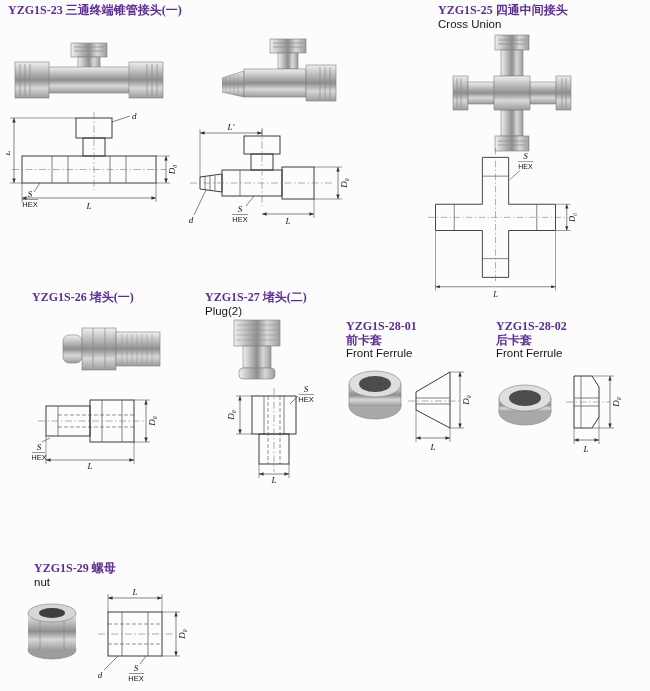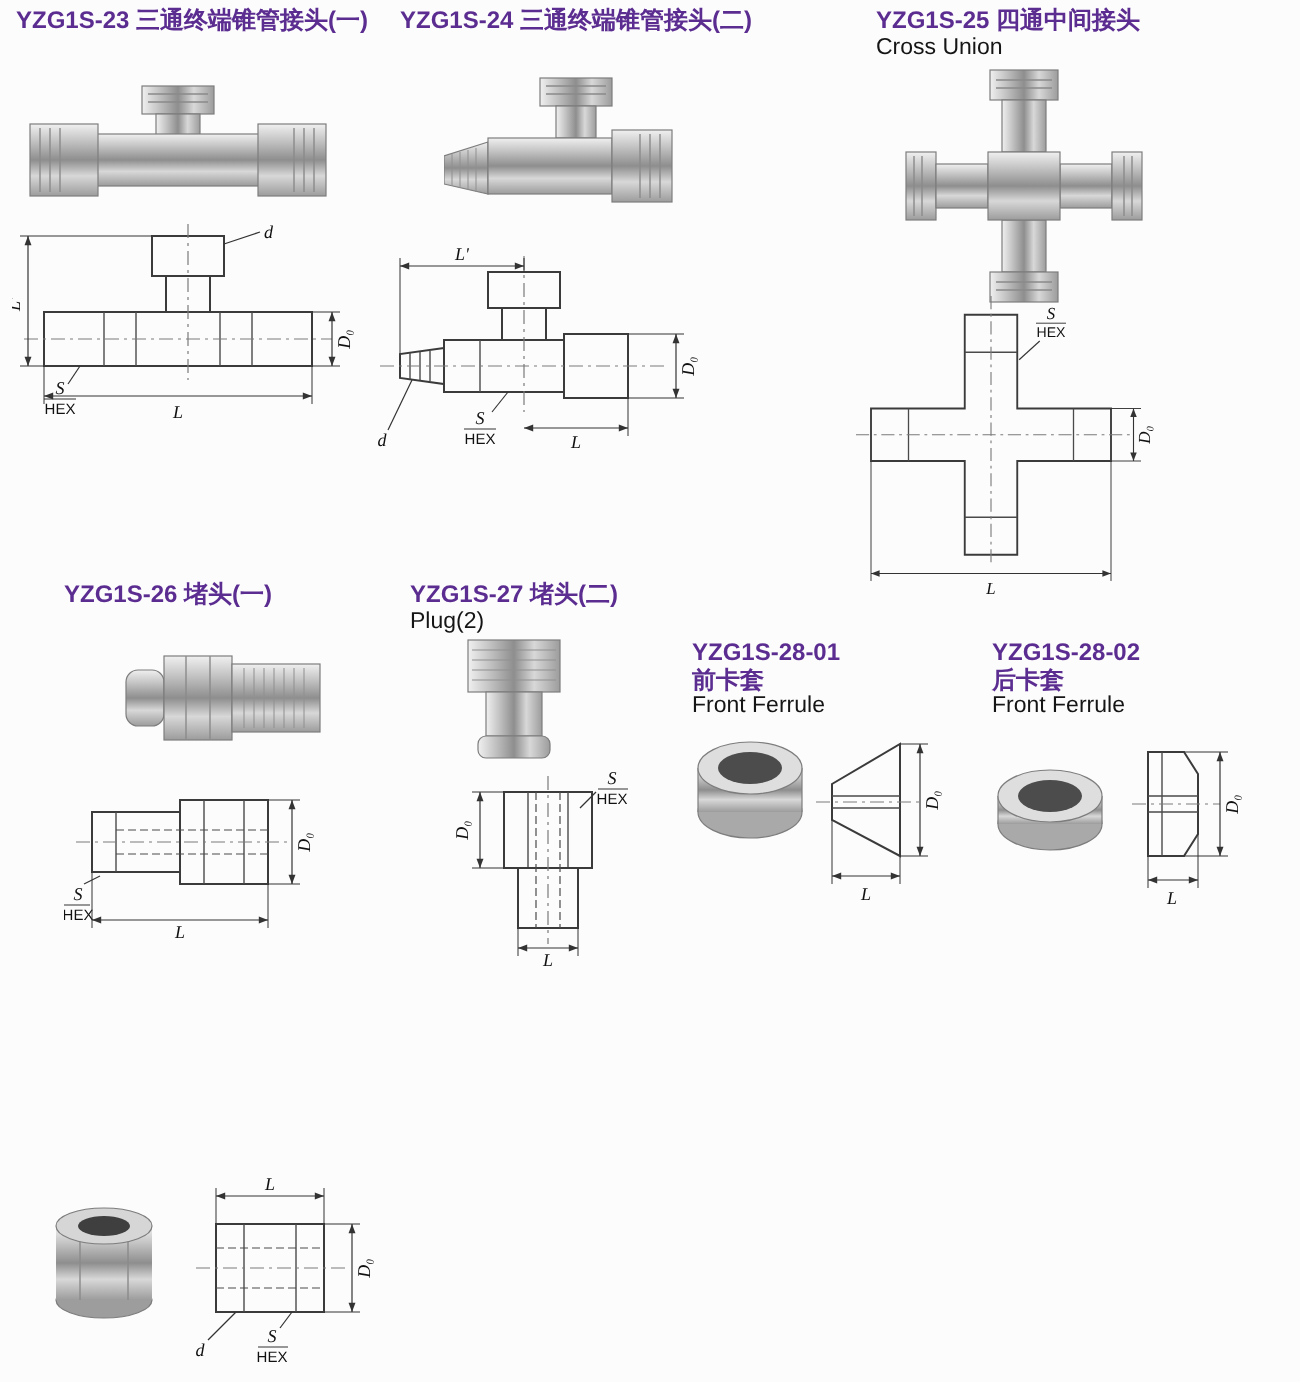--- a/index.html
+++ b/index.html
@@ -2,21 +2,21 @@
 <html style="--heading: #5c2d91;"><head>
 <meta charset="utf-8">
 <style>
   html,body{margin:0;padding:0;}
   .page{position:relative;width:650px;height:691px;background:#fcfcfc;overflow:hidden;
         font-family:"Liberation Sans","DejaVu Sans",sans-serif;color:#111;}
   .sec{position:absolute;}
   .abs{position:absolute;}
   .hd{position:absolute;line-height:13.5px;}
   .hd.c{}
-  .h-zh{font-size:12px;font-weight:bold;color:var(--heading,#5c2d91);white-space:nowrap;}
+  .h-zh{font-size:12px;font-weight:bold;color:var(--heading,#5c2d91);white-space:nowrap;font-family:Liberation Serif, serif;}
   .h-en{font-size:11.5px;color:#151515;white-space:nowrap;}
   svg{display:block;}
   .ol{fill:none;stroke:#3b3b3b;stroke-width:1;}
   .ln{fill:none;stroke:#4a4a4a;stroke-width:0.7;}
   .bd{fill:none;stroke:#4a4a4a;stroke-width:0.6;stroke-dasharray:4 2;}
   .cl{fill:none;stroke:#7a7a7a;stroke-width:0.6;stroke-dasharray:7 2.5 1.5 2.5;}
   .dm{fill:none;stroke:#333;stroke-width:0.6;marker-start:url(#arr);marker-end:url(#arr);}
   .ext{stroke:#333;stroke-width:0.5;}
   .ldr{fill:none;stroke:#333;stroke-width:0.6;}
   .kn{stroke:#8a8a8a;stroke-width:0.7;}
@@ -102,21 +102,20 @@
       <line class="ldr" x1="34" y1="73" x2="28" y2="82"></line>
       <text class="dt" text-anchor="middle" x="24" y="87">S</text>
       <line class="ext" x1="16" y1="89.5" x2="32" y2="89.5"></line>
       <text class="ht" text-anchor="middle" x="24" y="97">HEX</text>
     </g>
   </svg>
 </section>
 
 <section class="sec" style="left:182px;top:4px;width:172px;height:226px">
   <div class="hd" style="left:18px;top:0">
-    <div class="h-zh">YZG1S-24 三通终端锥管接头(二)</div>
   </div>
   <svg class="abs" style="left:40px;top:34px" width="115" height="78" viewBox="0 0 115 78">
     <g stroke="#7d7d7d" stroke-width="0.6">
       <rect x="48" y="1" width="36" height="14" fill="url(#gh)"></rect>
       <line class="kn" x1="51" y1="5" x2="81" y2="5"></line>
           <line class="kn" x1="51" y1="9" x2="81" y2="9"></line>
       <rect x="56" y="15" width="20" height="16" fill="url(#gh)"></rect>
       <polygon points="0,40 22,33 22,59 0,54" fill="url(#gv)"></polygon>
       <line class="kn2" x1="4" y1="39" x2="4" y2="55"></line>
           <line class="kn2" x1="8" y1="38" x2="8" y2="56"></line>
@@ -376,20 +375,24 @@
       <text class="dt" text-anchor="middle" transform="translate(57,42) rotate(-90)">D₀</text>
       <line class="ext" x1="12" y1="68" x2="12" y2="84"></line>
       <line class="ext" x1="37" y1="57" x2="37" y2="84"></line>
       <line class="dm" x1="12" y1="80" x2="37" y2="80"></line>
       <text class="dt" text-anchor="middle" x="24" y="92">L</text>
     </g>
   </svg>
 </section>
 
 <section class="sec" style="left:26px;top:562px;width:170px;height:128px">
+  <div class="hd c" style="left:8px;top:0;width:120px">
+    <div class="h-zh">YZG1S-29 螺母</div>
+    <div class="h-en">nut</div>
+  </div>
   <svg class="abs" style="left:0;top:40px" width="52" height="58" viewBox="0 0 52 58">
     <g>
       <ellipse cx="26" cy="48" rx="24" ry="9" fill="#9d9d9d" stroke="#7d7d7d" stroke-width="0.6"></ellipse>
       <rect x="2" y="11" width="48" height="37" fill="url(#gv)"></rect>
       <line class="kn" x1="14" y1="11" x2="14" y2="48"></line>
       <line class="kn" x1="38" y1="11" x2="38" y2="48"></line>
       <ellipse cx="26" cy="11" rx="24" ry="9" fill="#d6d6d6" stroke="#7d7d7d" stroke-width="0.6"></ellipse>
       <ellipse cx="26" cy="11" rx="13" ry="5" fill="#3f3f3f"></ellipse>
     </g>
   </svg>

